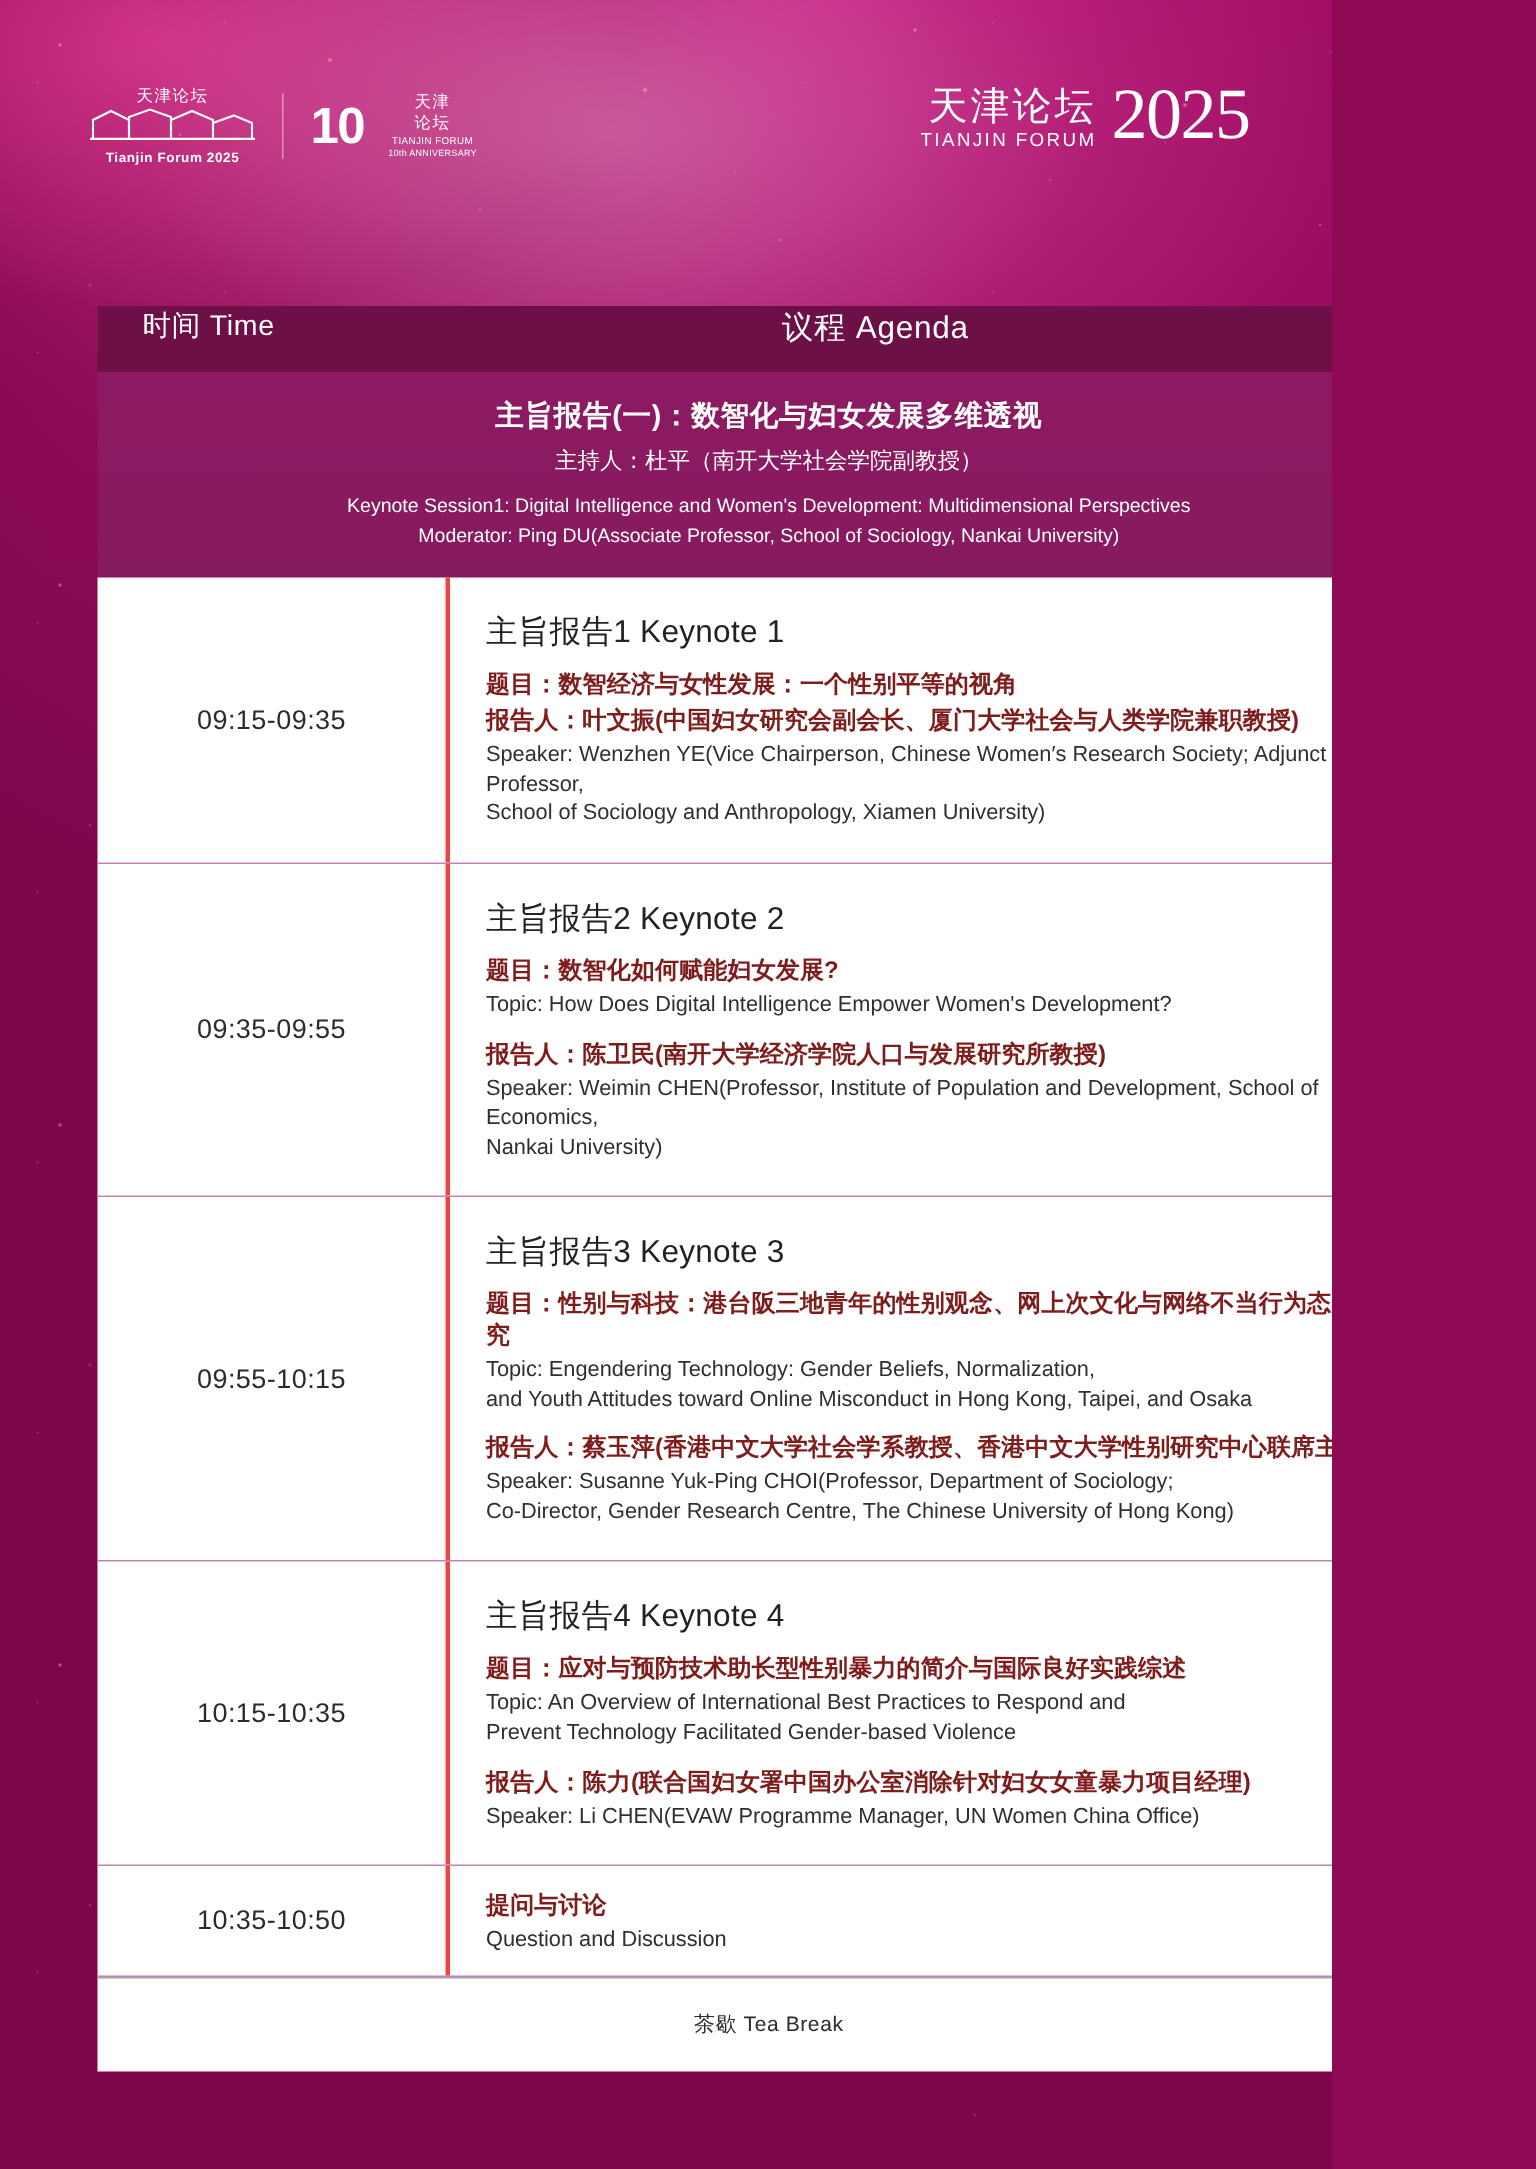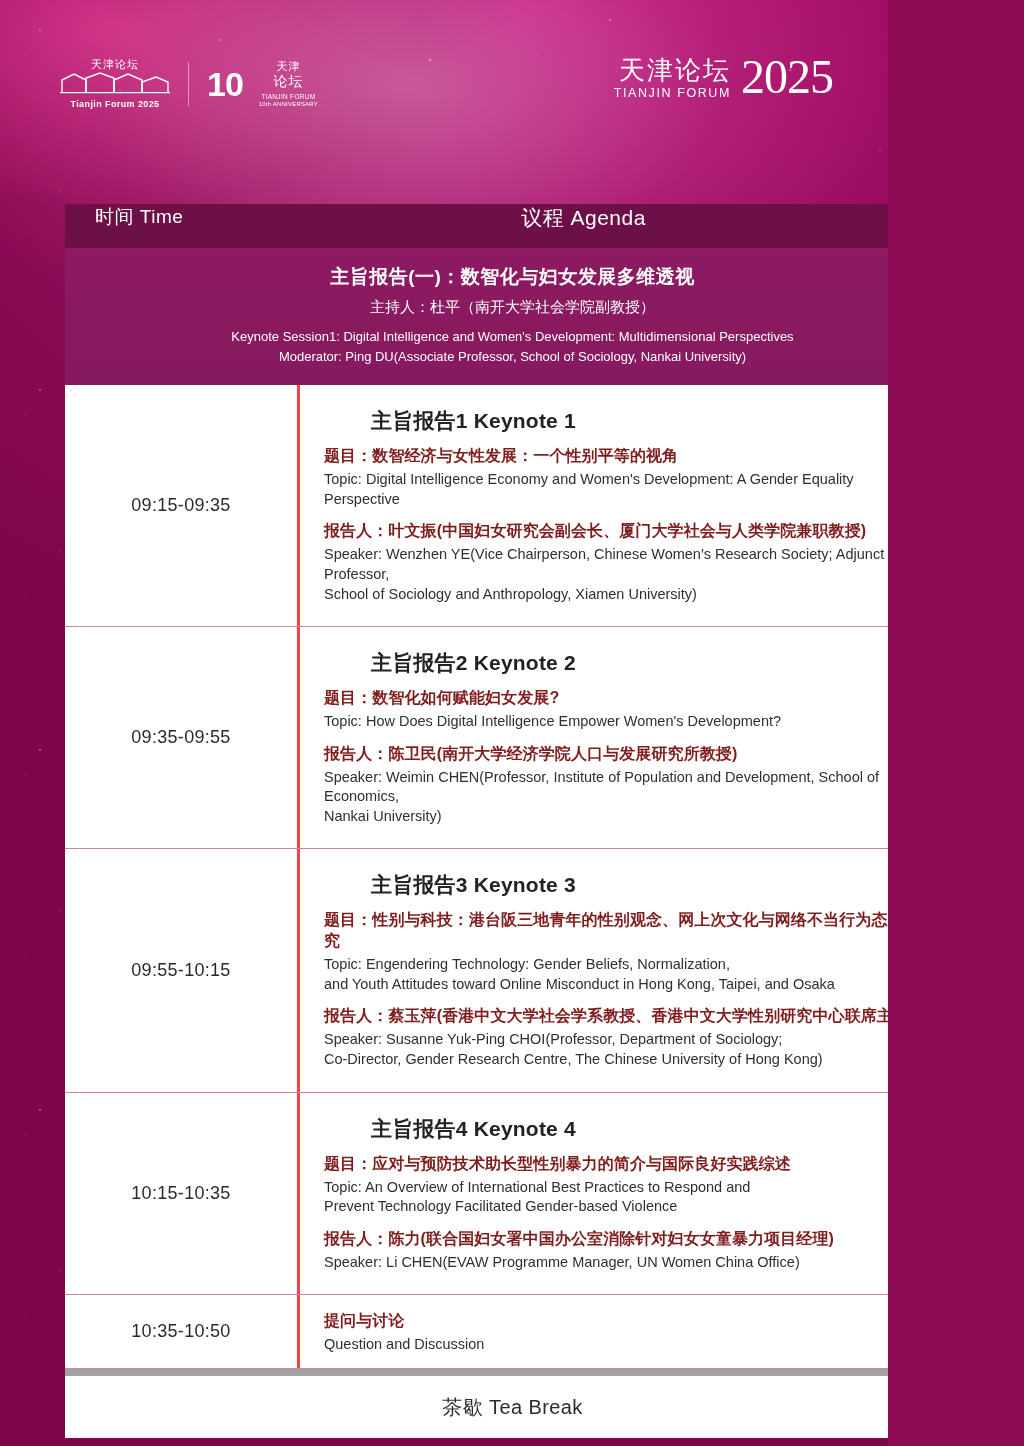--- a/index.html
+++ b/index.html
@@ -122,21 +122,21 @@
     font-weight: 700;
     line-height: 1;
     letter-spacing: -1px;
   }
   .anniv-text {
     font-size: 9.5px;
     line-height: 1.25;
     text-align: center;
   }
   .anniv-text .a1 { font-size: 11px; letter-spacing: 1px; display:block; }
-  .anniv-text .a2 { font-size: 14px; letter-spacing: 1px; display:block; }
+  .anniv-text .a2 { font-size: 11px; letter-spacing: 1px; display:block; }
   .anniv-text .a3 { font-size: 6.5px; letter-spacing: .3px; display:block; margin-top:2px;}
   .anniv-text .a4 { font-size: 6px; letter-spacing: .2px; display:block;}
 
   .logo-right {
     position: absolute;
     right: 55px;
     top: 55px;
     display: flex;
     align-items: flex-end;
     gap: 10px;
@@ -239,25 +239,24 @@
     font-size: 18px;
     letter-spacing: .3px;
   }
   .cell-content {
     flex: 1;
     padding: 22px 28px 22px 24px;
     box-sizing: border-box;
   }
   .k-title {
     font-size: 21px;
-    font-weight: 700;
+    font-weight: 400;
     color: #222;
     margin-bottom: 11px;
     letter-spacing: .2px;
-    margin-left: 47px;
   }
   .line-cn {
     color: #7f1d1d;
     font-size: 16px;
     font-weight: 700;
     margin-bottom: 3px;
     letter-spacing: .1px;
   }
   .line-en {
     color: #2f2f2f;
@@ -268,23 +267,23 @@
   }
   .line-en.last { margin-bottom: 0; }
   .qd .line-cn { margin-bottom: 4px; }
   .qd-en { color:#2f2f2f; font-size: 14.5px; }
   .row-tea {
     display: flex;
     align-items: center;
     justify-content: center;
     height: 62px;
     color: #2b2b2b;
-    font-size: 20px;
+    font-size: 14px;
     letter-spacing: .4px;
-    border-top: 7px solid #a3a3a3;
+    border-top: 1px solid #a3a3a3;
   }
   .row-qd .cell-content { padding-top: 16px; padding-bottom: 16px; }
 </style>
 </head>
 <body>
 
 <div class="page">
   <div class="stars"></div>
   <div class="stars2"></div>
 
@@ -337,21 +336,20 @@
       <div class="s-en2">Moderator: Ping DU(Associate Professor, School of Sociology, Nankai University)</div>
     </div>
 
     <div class="body">
 
       <div class="row">
         <div class="cell-time">09:15-09:35</div>
         <div class="cell-content">
           <div class="k-title">主旨报告1 Keynote 1</div>
           <div class="line-cn">题目：数智经济与女性发展：一个性别平等的视角</div>
-          <div class="line-en">Topic: Digital Intelligence Economy and Women's Development: A Gender Equality Perspective</div>
           <div class="line-cn">报告人：叶文振(中国妇女研究会副会长、厦门大学社会与人类学院兼职教授)</div>
           <div class="line-en last">Speaker: Wenzhen YE(Vice Chairperson, Chinese Women′s Research Society; Adjunct Professor,
             School of Sociology and Anthropology, Xiamen University)</div>
         </div>
       </div>
 
       <div class="row">
         <div class="cell-time">09:35-09:55</div>
         <div class="cell-content">
           <div class="k-title">主旨报告2 Keynote 2</div>

